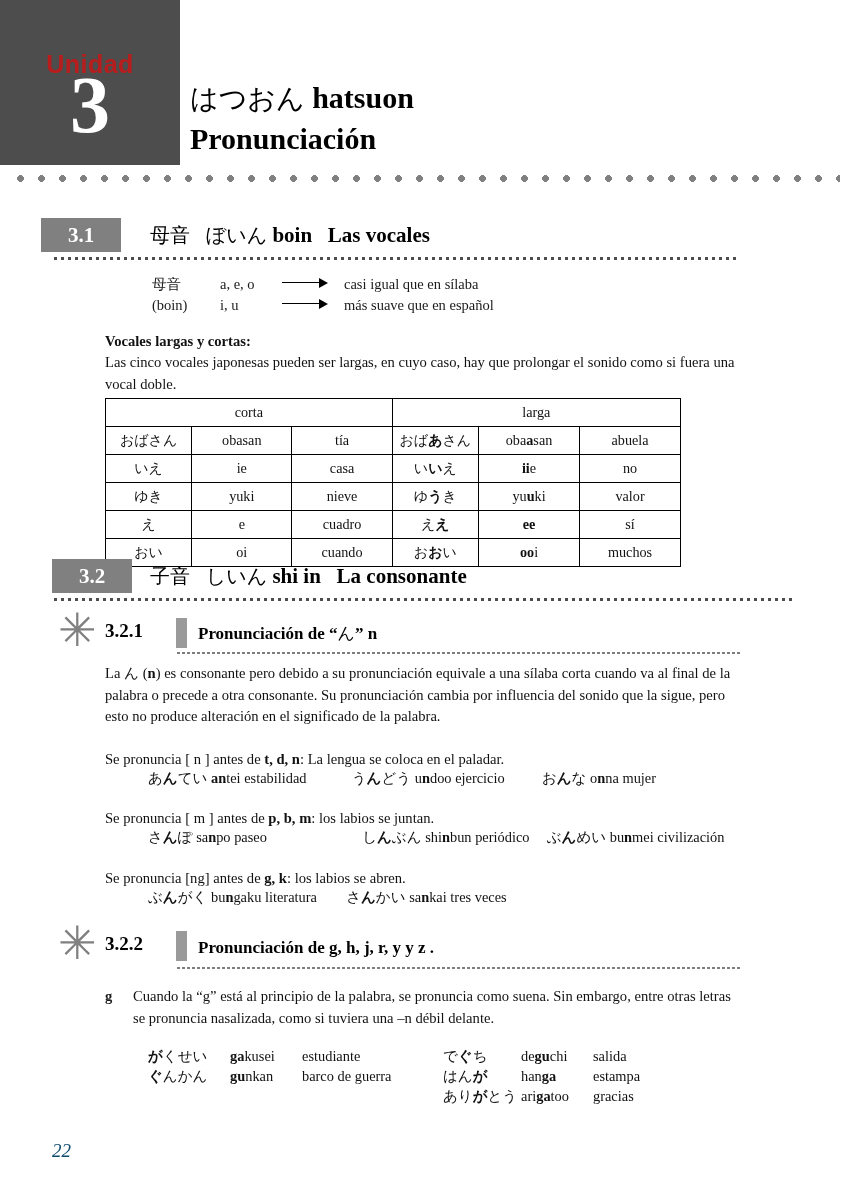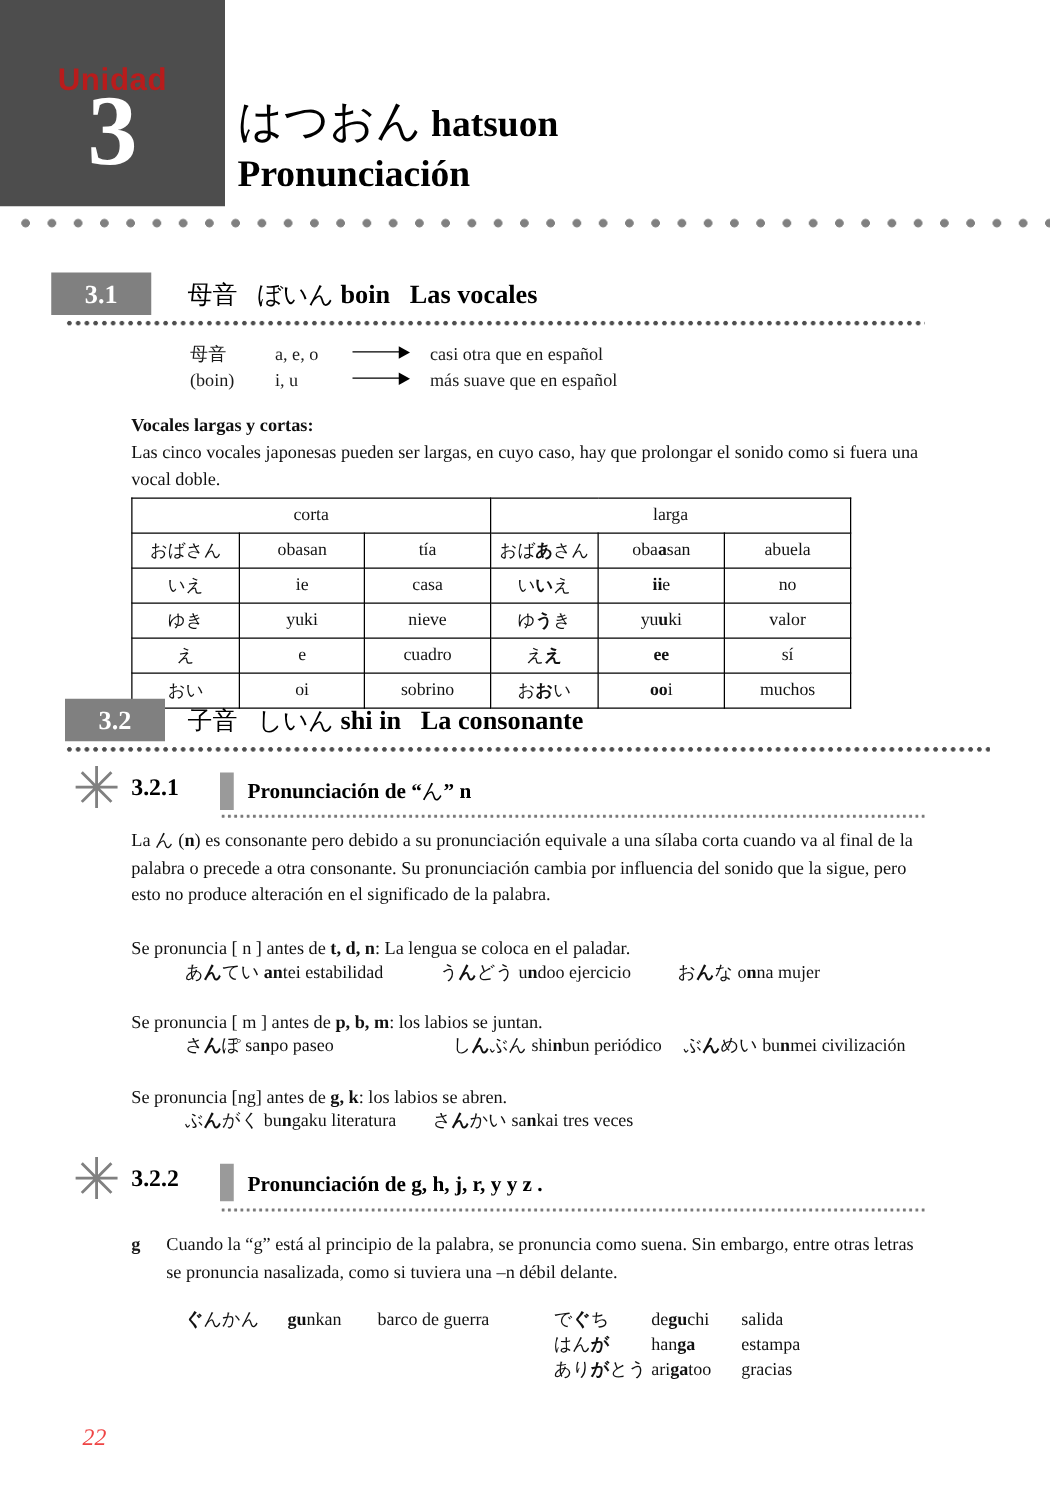--- a/index.html
+++ b/index.html
@@ -58,21 +58,21 @@
   .title-line {
     font-weight: bold;
     font-size: 30px;
     line-height: 40px;
     color: #000000;
     white-space: nowrap;
   }
   .title-line .jp {
     font-family: "DejaVu Sans", "Liberation Sans", sans-serif;
     font-weight: normal;
-    font-size: 36px;
+    font-size: 28px;
   }
 
   
   .dots-big {
     position: absolute;
     left: 10px;
     top: 174px;
     width: 830px;
     height: 9px;
     background-image: radial-gradient(circle, #808080 0, #808080 3.2px, rgba(0,0,0,0) 3.6px);
@@ -257,25 +257,25 @@
   .g-marker {
     position: absolute;
     font-weight: bold;
     font-size: 14.6px;
     line-height: 21.5px;
   }
 
   
   .pageno {
     position: absolute;
-    left: 66px;
+    left: 52px;
     top: 1140px;
     font-style: italic;
     font-size: 19px;
-    color: #ef4444;
+    color: #0c4a6e;
   }
 </style>
 </head>
 <body>
 
 <div class="unit-block"></div>
 <div class="unit-word">Unidad</div>
 <div class="unit-number">3</div>
 
 <div class="title-block">
@@ -295,21 +295,21 @@
   <span>boin</span>&nbsp;&nbsp;
   <span>Las vocales</span>
 </div>
 <div class="dots-mid" style="left:52px; top:256px; width:688px;"></div>
 
 <div class="vowel-rows">
   <div class="row">
     <span class="c1"><span class="jp">母音</span></span>
     <span class="c2">a, e, o</span>
     <span class="c3"><span class="arrow"></span></span>
-    <span>casi otra que en español</span>
+    <span>casi igual que en sílaba</span>
   </div>
   <div class="row">
     <span class="c1">(boin)</span>
     <span class="c2">i, u</span>
     <span class="c3"><span class="arrow"></span></span>
     <span>más suave que en español</span>
   </div>
 </div>
 
 <div class="para lead" style="left:105px; top:331px; width:650px;">Vocales largas y cortas:</div>
@@ -349,21 +349,21 @@
     <td class="jpcell">え</td>
     <td>e</td>
     <td>cuadro</td>
     <td class="jpcell"><span>え</span><b>え</b><span></span></td>
     <td><span></span><b>ee</b><span></span></td>
     <td>sí</td>
   </tr>
   <tr>
     <td class="jpcell">おい</td>
     <td>oi</td>
-    <td>sobrino</td>
+    <td>cuando</td>
     <td class="jpcell"><span>お</span><b>お</b><span>い</span></td>
     <td><span></span><b>oo</b><span>i</span></td>
     <td>muchos</td>
   </tr>
 </tbody>
   </table>
 
 <div class="sec-badge" style="left:52px; top:559px;">3.2</div>
 <div class="sec-title" style="left:150px; top:559px;">
   <span class="jp">子音</span>&nbsp;&nbsp;
@@ -436,20 +436,25 @@
 <div class="subsec-num" style="left:105px; top:931px;">3.2.2</div>
 <div class="subsec-bar" style="left:176px; top:931px;"></div>
 <div class="subsec-title" style="left:198px; top:935px;">Pronunciación de  g, h, j, r, y y z .</div>
 <div class="dots-small" style="left:176px; top:966px; width:564px;"></div>
 
 <div class="g-marker" style="left:105px; top:986px;">g</div>
 <div class="para" style="left:133px; top:986px; width:612px;">Cuando la “g” está al principio de la palabra, se pronuncia como suena. Sin embargo, entre otras letras se pronuncia nasalizada, como si tuviera una –n débil delante.</div>
 
 <div class="ex-grid" style="left:148px; top:1046px;">
   <div class="erow">
+    <span style="width:82px;"><b class="kana">が</b><span class="kana">くせい</span></span>
+    <span style="width:72px;"><b>ga</b><span>kusei</span></span>
+    <span>estudiante</span>
+  </div>
+  <div class="erow">
     <span style="width:82px;"><b class="kana">ぐ</b><span class="kana">んかん</span></span>
     <span style="width:72px;"><b>gu</b><span>nkan</span></span>
     <span>barco de guerra</span>
   </div>
 </div>
 
 <div class="ex-grid" style="left:443px; top:1046px;">
   <div class="erow">
     <span style="width:78px;"><span class="kana">で</span><b class="kana">ぐ</b><span class="kana">ち</span></span>
     <span style="width:72px;"><span>de</span><b>gu</b><span>chi</span></span>

